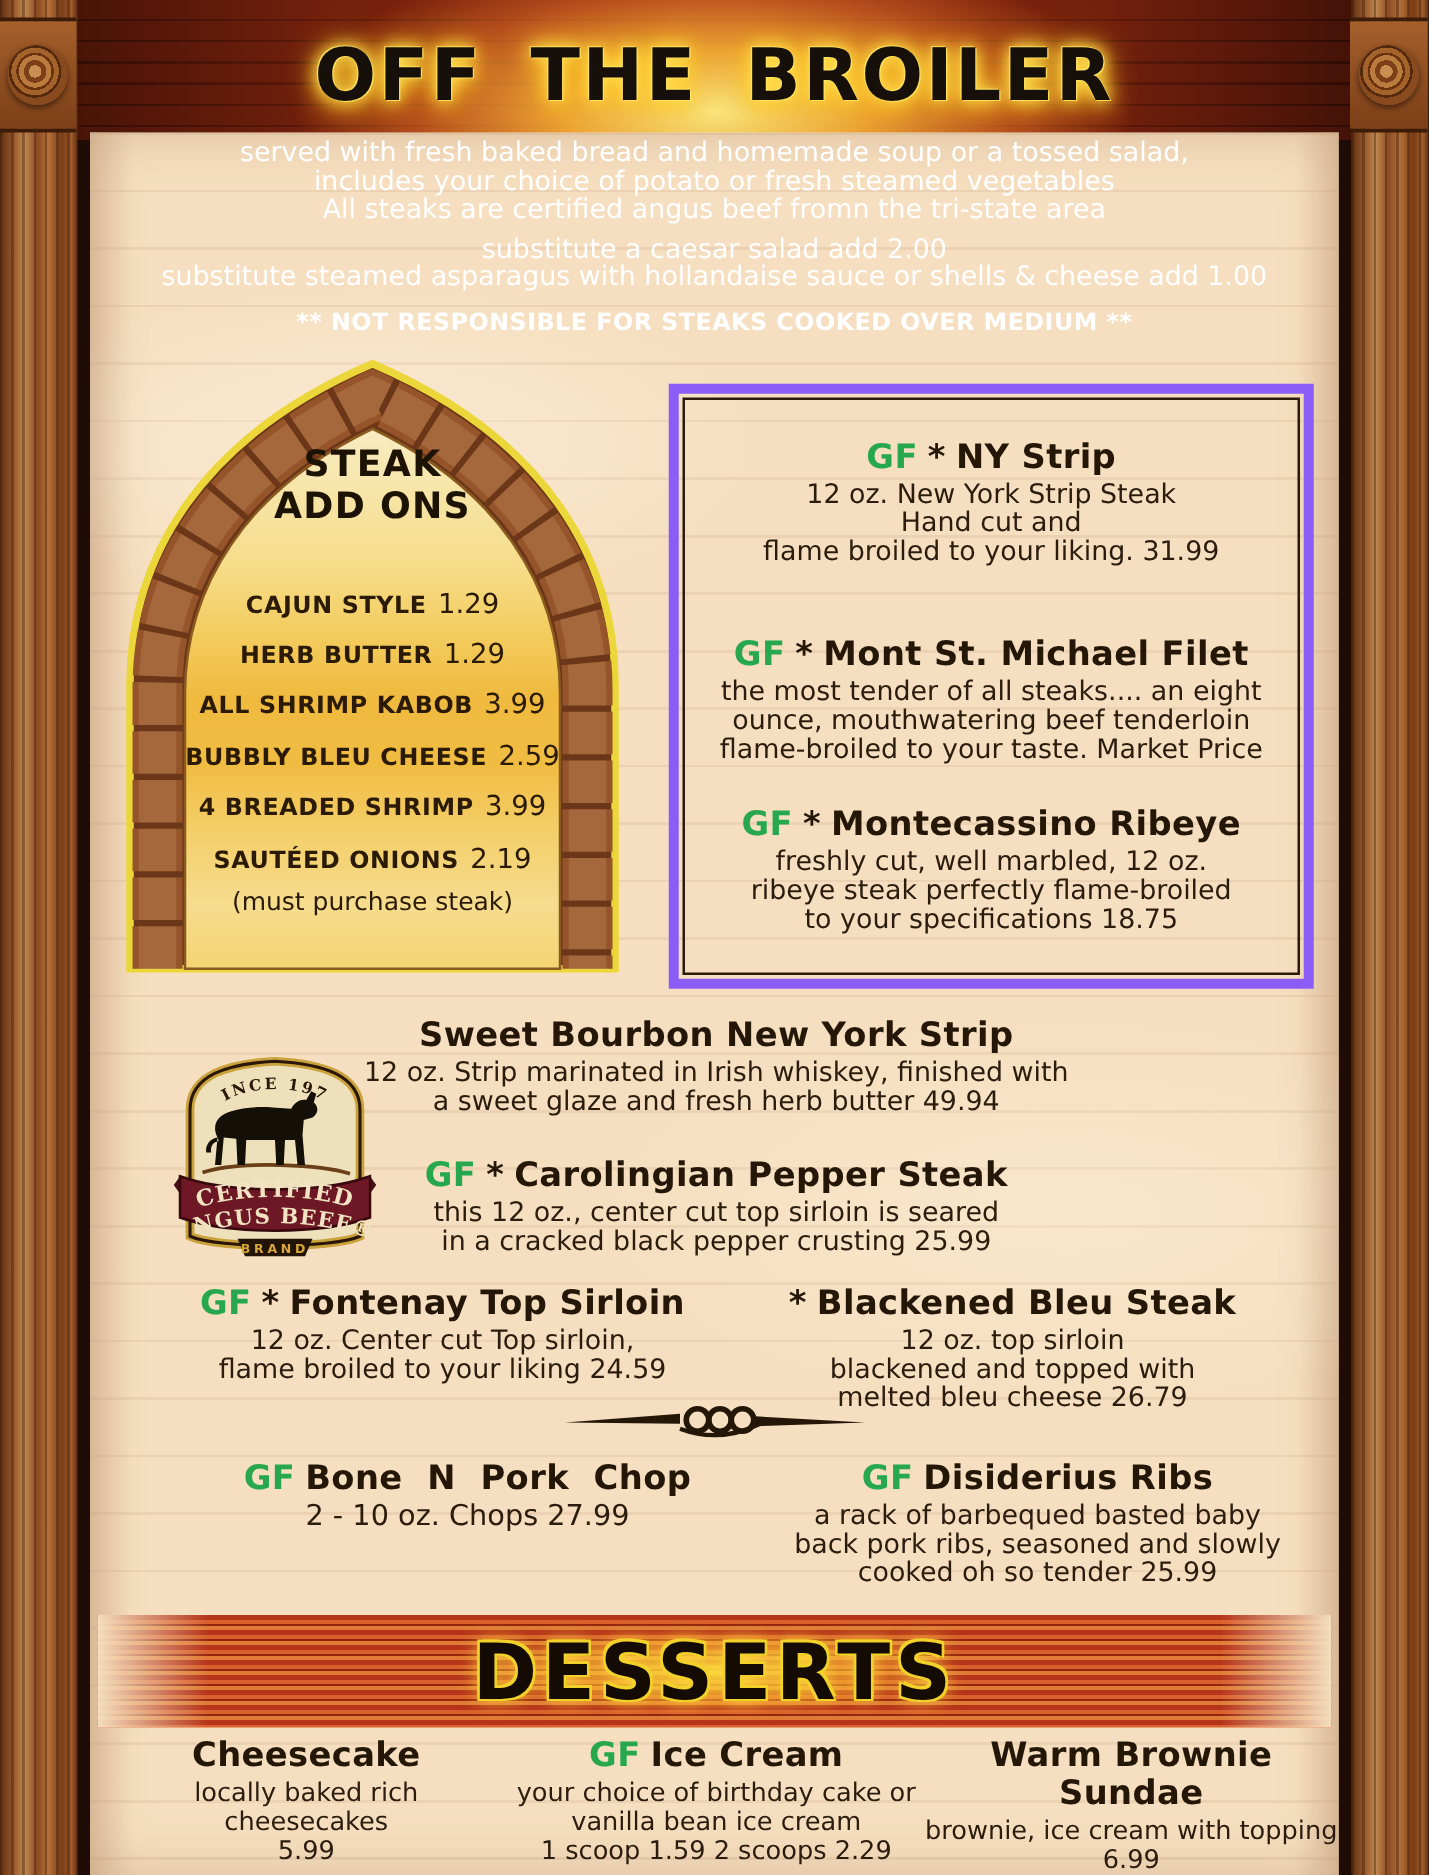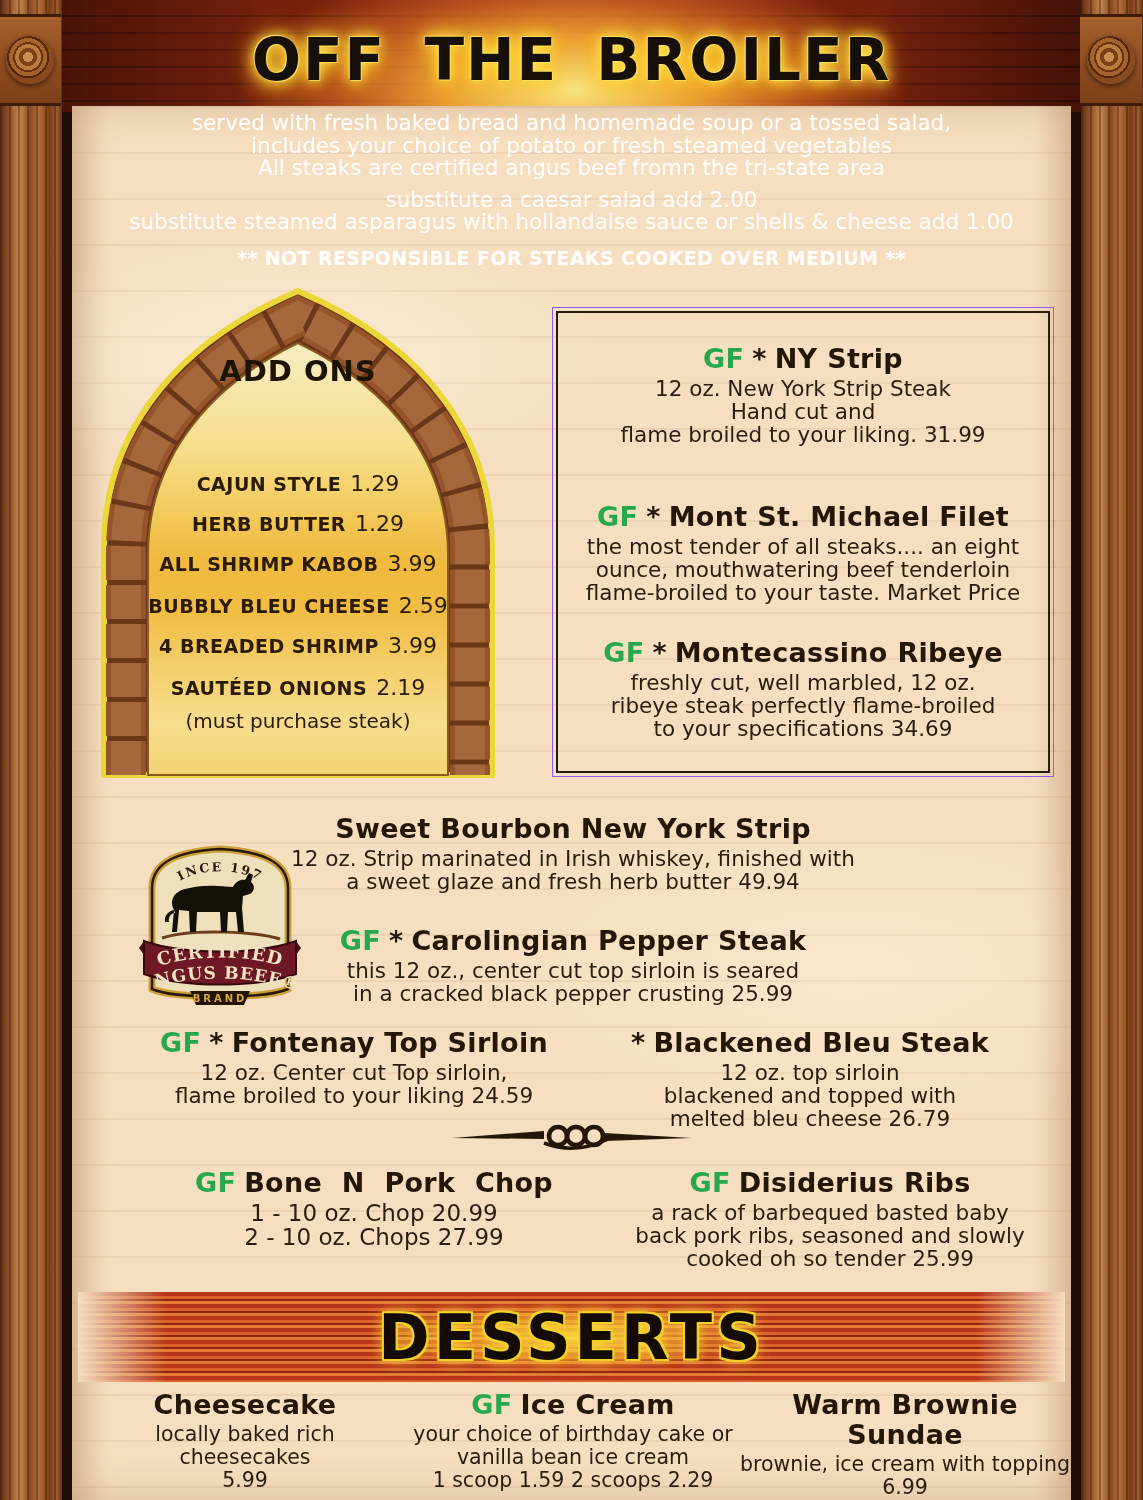--- a/index.html
+++ b/index.html
@@ -62,21 +62,21 @@
   #addons{left:100px;top:283px;width:396px;height:496px;}
   #addons svg.arch{position:absolute;inset:0;}
   #addons-heading{position:absolute;top:72px;left:0;right:0;text-align:center;
     font-weight:bold;font-size:29px;line-height:33px;letter-spacing:1px;color:#1d1305;}
   .addon-row{position:absolute;left:28px;right:28px;text-align:center;white-space:nowrap;color:#2a1a06;}
   .addon-label{font-weight:bold;font-size:19px;letter-spacing:.5px;}
   .addon-price{font-size:22px;margin-left:9px;}
   #addons-note{position:absolute;left:0;right:0;top:426px;text-align:center;font-size:20px;color:#2a1a06;}
 
   
-  #broiler-box{left:552px;top:307px;width:500px;height:468px;border:1px solid #8b5cf6;}
+  #broiler-box{left:535px;top:307px;width:500px;height:468px;border:8px solid #8b5cf6;}
   #broiler-box::before{content:"";position:absolute;inset:3px;border:2px solid #2a1b0c;pointer-events:none;}
   .box-item{position:absolute;left:10px;right:10px;text-align:center;}
   #box-item-0{top:36px;} #box-item-1{top:194px;} #box-item-2{top:330px;}
 
   
   #sweet{left:280px;top:814px;width:586px;}
   #carolingian{left:280px;top:926px;width:586px;}
   #fontenay{left:128px;top:1028px;width:452px;}
   #blackened{left:598px;top:1028px;width:424px;}
   #porkchop{left:148px;top:1168px;width:452px;}
@@ -136,20 +136,21 @@
           <stop offset="0.88" stop-color="#f6dc8e"></stop>
             <stop offset="1" stop-color="#f4d573"></stop>
         </linearGradient>
       </defs>
       <path d="M4 492 L4 264 C4 162 62 66 198 8 C334 66 392 162 392 264 L392 492 Z" fill="#6b3718" stroke="#ecd73a" stroke-width="6"></path>
       <path d="M26 492 L26 268 C26 176 78 90 198 34 C318 90 370 176 370 268 L370 492" fill="none" stroke="#95542a" stroke-width="40" stroke-dasharray="34 5"></path>
       <path d="M26 492 L26 268 C26 176 78 90 198 34 C318 90 370 176 370 268 L370 492" fill="none" stroke="rgba(255,225,170,.14)" stroke-width="30" stroke-dasharray="34 5"></path>
       <path d="M48 492 L48 272 C48 186 98 108 198 60 C298 108 348 186 348 272 L348 492 Z" fill="url(#gold)" stroke="#8a5a20" stroke-width="2"></path>
     </svg>
     <div id="addons-heading">
+      <div>STEAK</div>
       <div>ADD ONS</div>
     </div>
     <div class="addon-row" style="top:188px">
       <span class="addon-label">CAJUN STYLE</span><span class="addon-price">1.29</span>
     </div>
     <div class="addon-row" style="top:228px">
       <span class="addon-label">HERB BUTTER</span><span class="addon-price">1.29</span>
     </div>
     <div class="addon-row" style="top:268px">
       <span class="addon-label">ALL SHRIMP KABOB</span><span class="addon-price">3.99</span>
@@ -176,21 +177,21 @@
     <div id="box-item-1" class="box-item mi">
       <h3><span class="gf">GF</span><span class="mark">*</span><span>Mont St. Michael Filet</span></h3>
       <div class="dl">the most tender of all steaks.... an eight</div>
       <div class="dl">ounce, mouthwatering beef tenderloin</div>
       <div class="dl">flame-broiled to your taste. Market Price</div>
     </div>
     <div id="box-item-2" class="box-item mi">
       <h3><span class="gf">GF</span><span class="mark">*</span><span>Montecassino Ribeye</span></h3>
       <div class="dl">freshly cut, well marbled, 12 oz.</div>
       <div class="dl">ribeye steak perfectly flame-broiled</div>
-      <div class="dl">to your specifications 34.69</div>
+      <div class="dl">to your specifications 18.75</div>
     </div>
   </div>
 
   <div id="cab-badge" class="abs">
     <svg viewBox="0 0 164 170" width="164" height="170">
       <path d="M14 46 C14 18 44 9 82 7 C120 9 150 18 150 46 L150 147 C128 157 36 157 14 147 Z" fill="#efe0bc" stroke="#c9a23c" stroke-width="7"></path>
       <path d="M14 46 C14 18 44 9 82 7 C120 9 150 18 150 46 L150 147 C128 157 36 157 14 147 Z" fill="none" stroke="#2b1708" stroke-width="2.5"></path>
       <path id="arcSince" d="M38 42 C58 25 106 25 126 42" fill="none"></path>
       <text font-size="12.5" font-weight="bold" fill="#2b1708" letter-spacing="2" font-family="DejaVu Serif, serif">
         <textPath href="#arcSince" startOffset="50%" text-anchor="middle">SINCE 1978</textPath>
@@ -244,21 +245,20 @@
       <polygon points="152,17 240,22 152,25" fill="#241708"></polygon>
       <circle cx="106" cy="20" r="9" fill="none" stroke="#241708" stroke-width="4.5"></circle>
       <circle cx="124" cy="20" r="9" fill="none" stroke="#241708" stroke-width="4.5"></circle>
       <circle cx="142" cy="20" r="9" fill="none" stroke="#241708" stroke-width="4.5"></circle>
       <path d="M92 27 Q124 39 156 23" fill="none" stroke="#241708" stroke-width="3.5"></path>
     </svg>
   </div>
 
   <div id="porkchop" class="abs center mi xl">
     <h3><span class="gf">GF</span><span class="wide-name">Bone N Pork Chop</span></h3>
-    <div class="dl">1 - 10 oz. Chop 20.99</div>
     <div class="dl">2 - 10 oz. Chops 27.99</div>
   </div>
 
   <div id="ribs" class="abs center mi">
     <h3><span class="gf">GF</span><span>Disiderius Ribs</span></h3>
     <div class="dl">a rack of barbequed basted baby</div>
     <div class="dl">back pork ribs, seasoned and slowly</div>
     <div class="dl">cooked oh so tender 25.99</div>
   </div>
 

